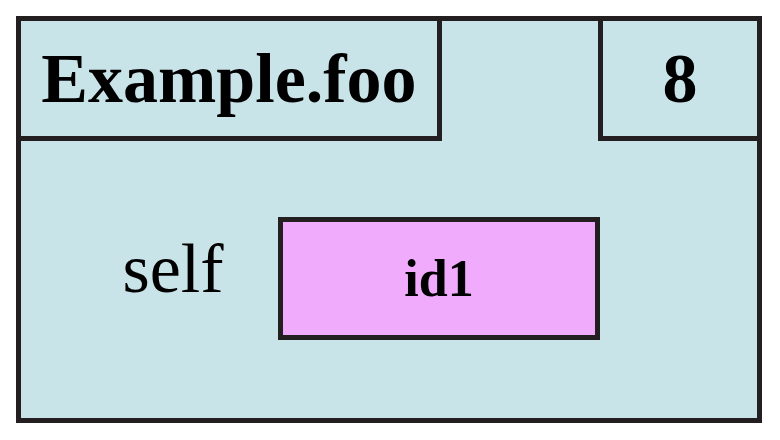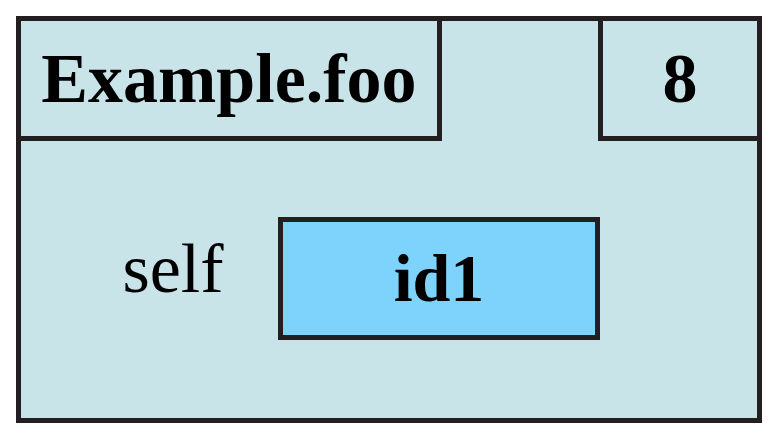--- a/index.html
+++ b/index.html
@@ -64,23 +64,23 @@
     justify-content: center;
     font-size: 70px;
     font-weight: normal;
   }
   
   .value-box {
     left: 278px;
     top: 217px;
     width: 322px;
     height: 123px;
-    background: #7dd3fc;
+    background: #f0abfc;
     font-weight: bold;
-    font-size: 68px;
+    font-size: 52px;
   }
   .label {
     white-space: nowrap;
   }
 </style>
 </head>
 <body>
 
 <div class="canvas">
   <div>

